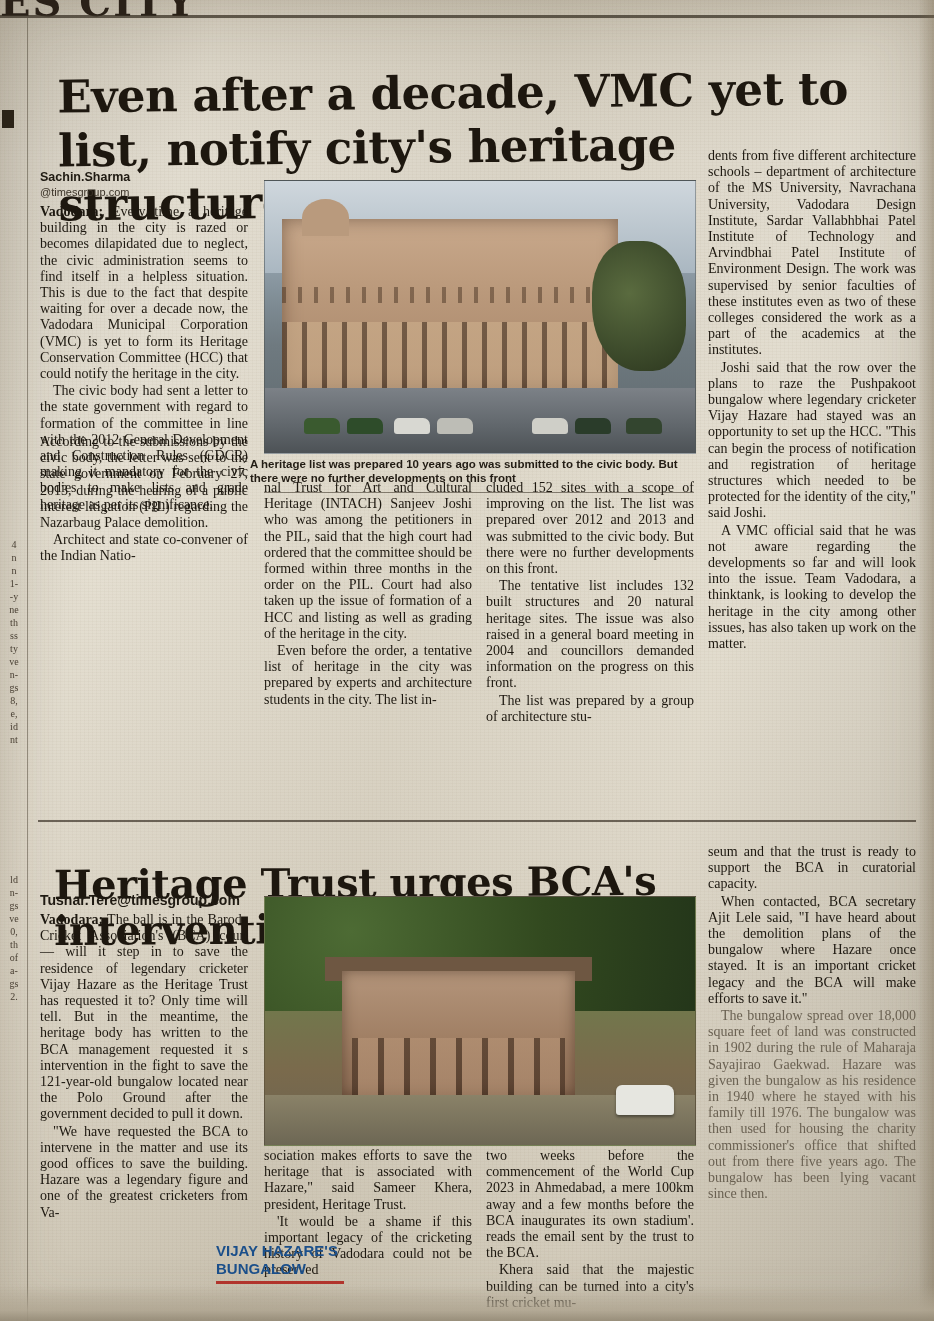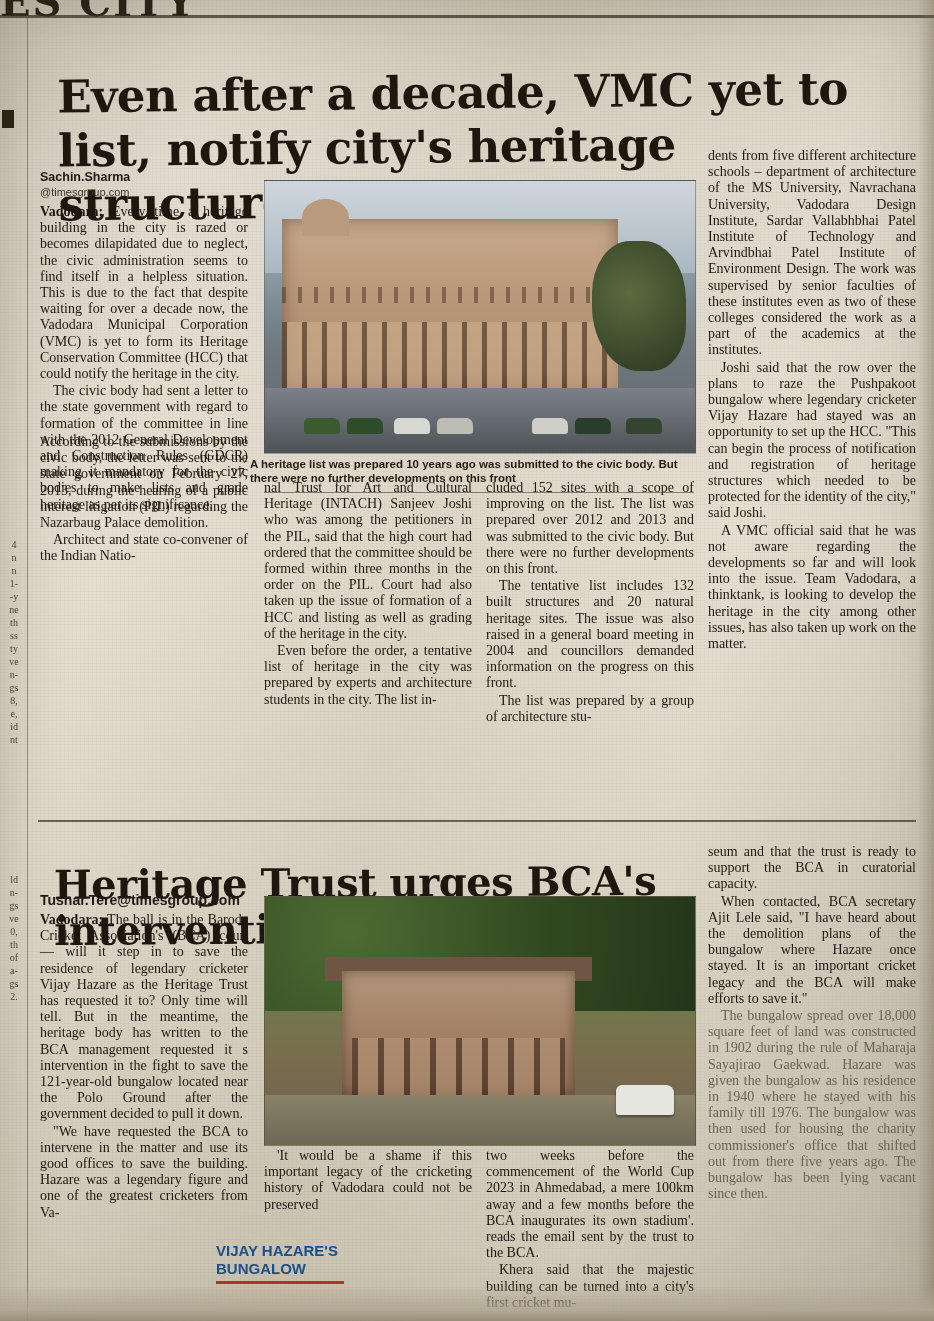--- a/index.html
+++ b/index.html
@@ -324,20 +324,21 @@
       <div class="p2-house"></div>
       <div class="p2-ground"></div>
       <div class="p2-car"></div>
     </div>
 
     <div class="col d1">
       <p class="first"><span style="font-weight:bold">Vadodara:</span> The ball is in the Baroda Cricket Association's (BCA) court — will it step in to save the residence of legendary cricketer Vijay Hazare as the Heritage Trust has requested it to? Only time will tell. But in the meantime, the heritage body has written to the BCA management requested it s intervention in the fight to save the 121-year-old bungalow located near the Polo Ground after the government decided to pull it down.</p>
       <p>"We have requested the BCA to intervene in the matter and use its good offices to save the building. Hazare was a legendary figure and one of the greatest cricketers from Va-</p>
     </div>
     <div class="col d2">
+      <p class="first">sociation makes efforts to save the heritage that is associated with Hazare," said Sameer Khera, president, Heritage Trust.</p>
       <p>'It would be a shame if this important legacy of the cricketing history of Vadodara could not be preserved</p>
     </div>
     <div class="col d3">
       <p class="first">two weeks before the commencement of the World Cup 2023 in Ahmedabad, a mere 100km away and a few months before the BCA inaugurates its own stadium'. reads the email sent by the trust to the BCA.</p>
       <p>Khera said that the majestic building can be turned into a city's first cricket mu-</p>
     </div>
     <div class="col d4">
       <p class="first">seum and that the trust is ready to support the BCA in curatorial capacity.</p>
       <p>When contacted, BCA secretary Ajit Lele said, "I have heard about the demolition plans of the bungalow where Hazare once stayed. It is an important cricket legacy and the BCA will make efforts to save it."</p>
       <p class="faded">The bungalow spread over 18,000 square feet of land was constructed in 1902 during the rule of Maharaja Sayajirao Gaekwad. Hazare was given the bungalow as his residence in 1940 where he stayed with his family till 1976. The bungalow was then used for housing the charity commissioner's office that shifted out from there five years ago. The bungalow has been lying vacant since then.</p>

